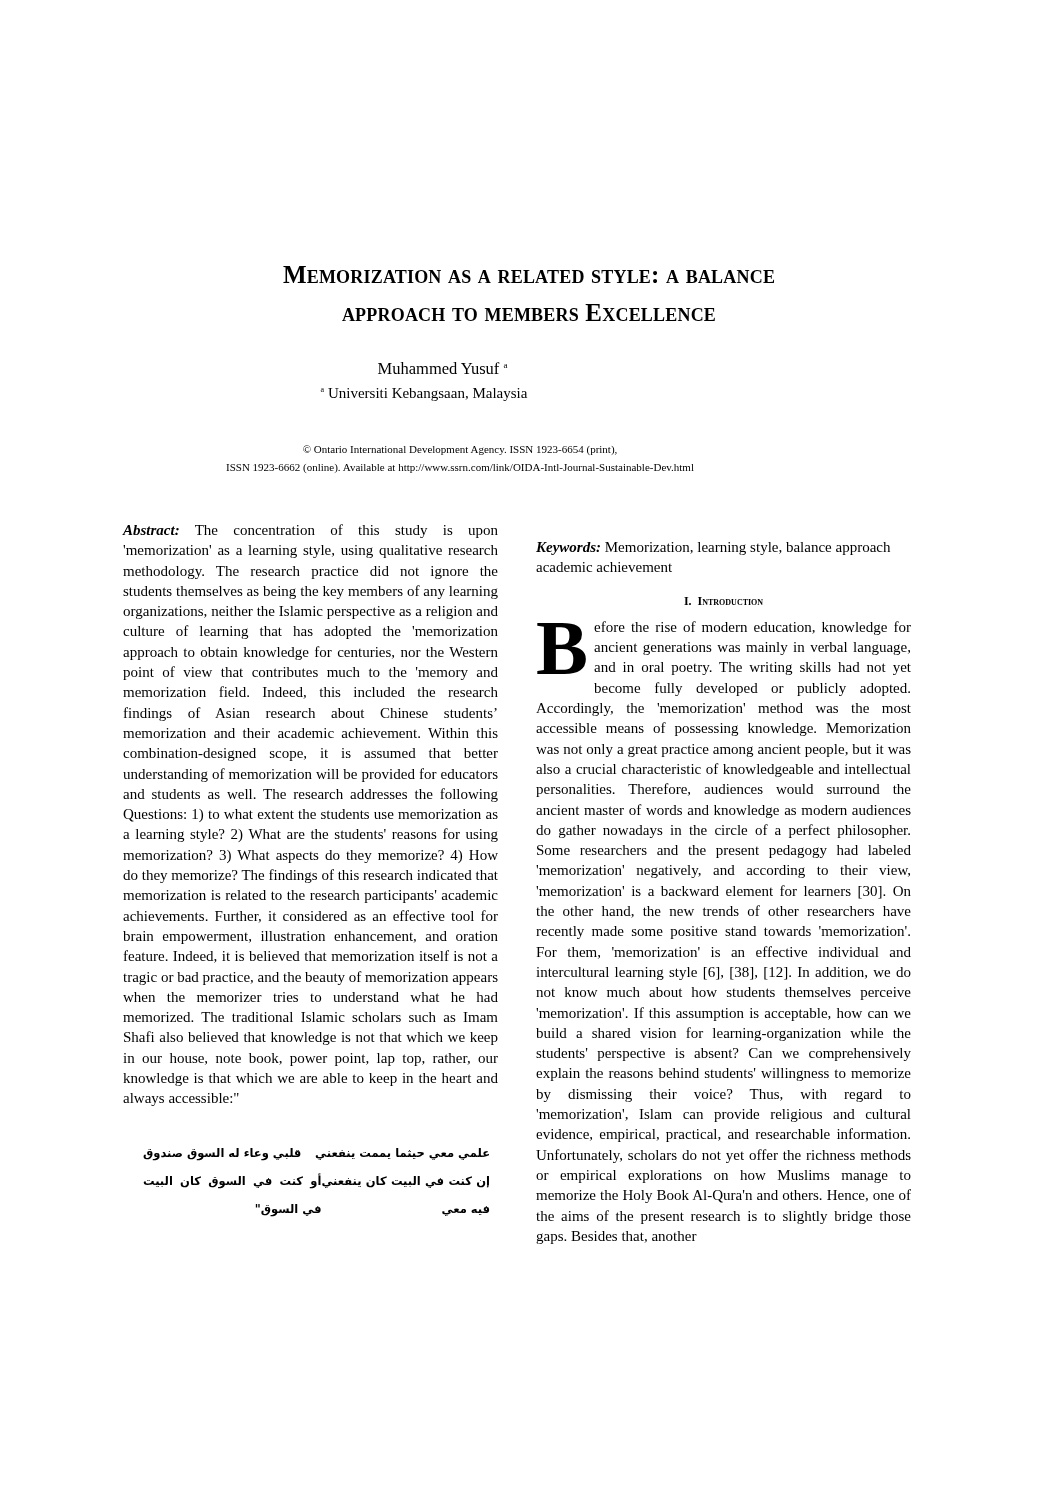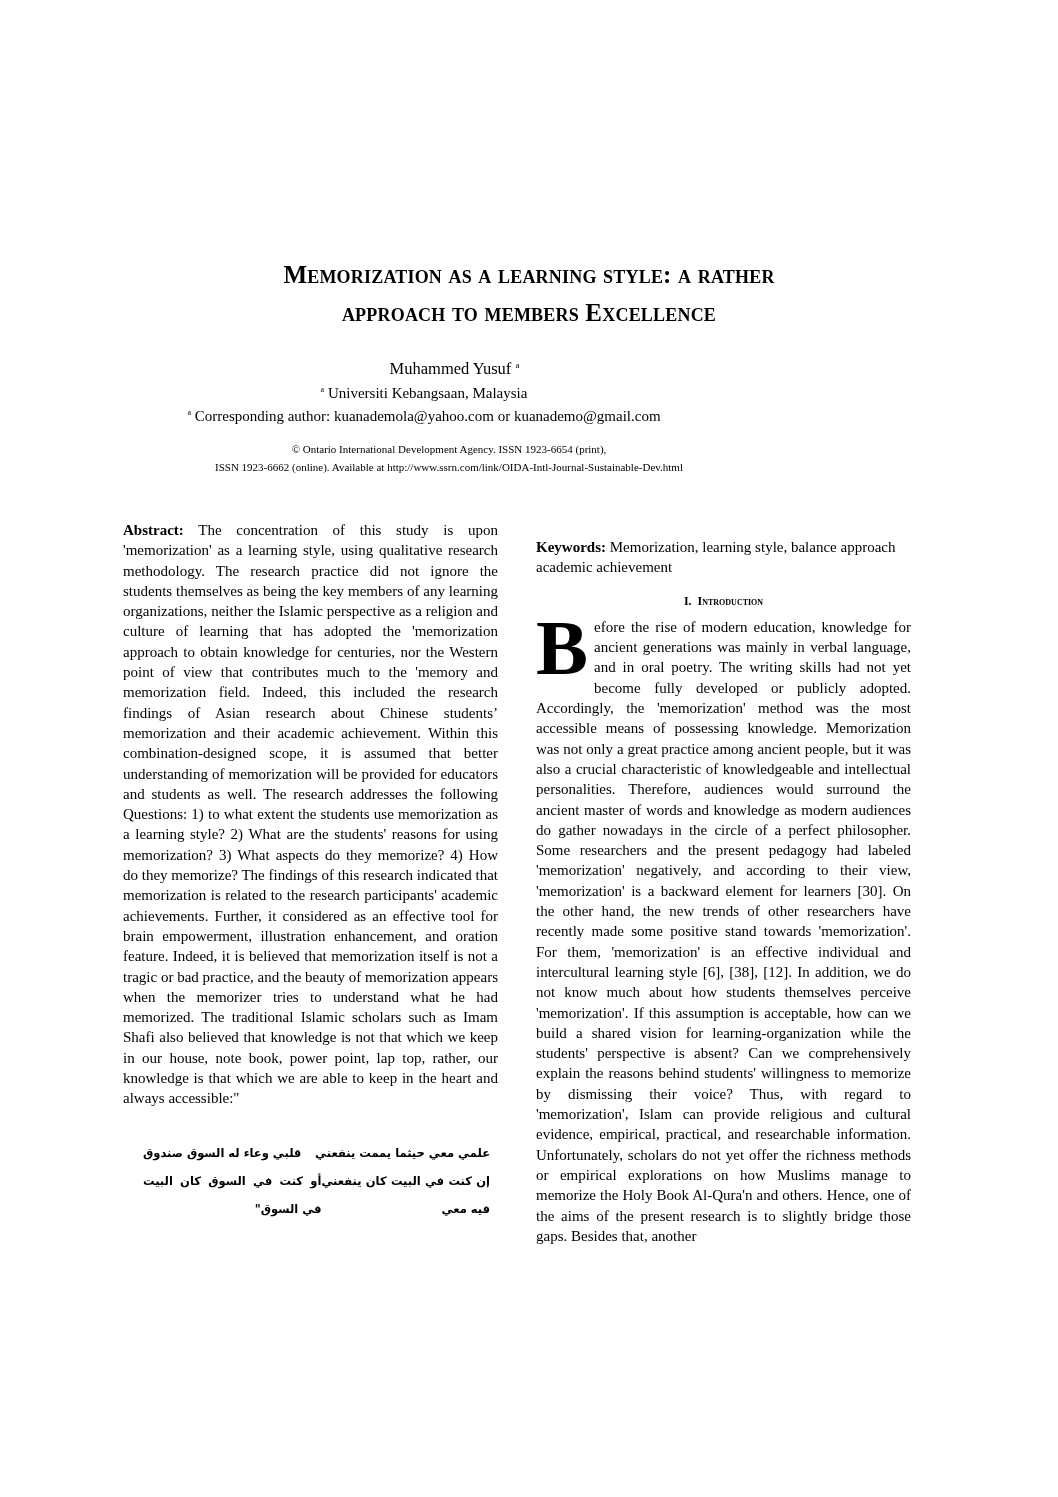--- a/index.html
+++ b/index.html
@@ -6,68 +6,67 @@
   body {
     width: 1058px; height: 1497px; position: relative; overflow: hidden;
     font-family: "Liberation Serif", "DejaVu Serif", serif; color: #000;
   }
   .title {
     position: absolute; left: 0; top: 256px; width: 1058px; text-align: center;
     font-weight: bold; font-size: 25px; line-height: 38px; letter-spacing: 0.2px;
   }
   .title .sc { font-variant: small-caps; }
   .author {
-    position: absolute; left: 12px; top: 355px; width: 885px; text-align: center;
+    position: absolute; left: 0; top: 355px; width: 885px; text-align: center;
     font-size: 16.5px; line-height: 20px;
   }
   .author sup { font-size: 9px; vertical-align: 6px; }
   .affil {
     position: absolute; left: 0; top: 380px; width: 848px; text-align: center;
     font-size: 15px; line-height: 20px;
   }
   .affil sup { font-size: 8px; vertical-align: 6px; }
   .copyright {
     position: absolute; left: 0; top: 440px; width: 898px; text-align: center;
-    font-size: 11px; line-height: 18px;
+    font-size: 11px; line-height: 18px; padding-left: 11px;
   }
   .col {
     position: absolute; width: 375px; font-size: 15px; line-height: 20.3px;
     text-align: justify;
   }
   .col-left { left: 123px; top: 520px; }
   .col-right { left: 536px; top: 537px; }
-  .abstract-label, .keywords-label { font-weight: bold; }
+  .abstract-label, .keywords-label { font-weight: bold; font-style: italic; }
   .arabic {
     margin-top: 30px; direction: rtl; font-family: "DejaVu Sans", sans-serif;
     font-size: 11.5px; font-weight: bold; line-height: 28px;
   }
   .arabic-row { display: flex; justify-content: space-between; padding: 0 8px 0 20px; }
   .section-heading {
     text-align: center; font-weight: bold; font-size: 12px; margin: 13px 0 6px 0;
   }
   .section-heading .sc { font-variant: small-caps; }
   .dropcap {
     float: left; font-size: 78px; line-height: 60px; font-weight: bold;
     margin: 1px 6px 0 0; height: 62px;
   }
   p { margin: 0; }
 </style>
 </head>
 <body>
 
 <div class="title">
-  <div><span>M</span><span class="sc">emorization as a learning style: a rather</span></div>
+  <div><span>M</span><span class="sc">emorization as a related style: a balance</span></div>
   <div><span class="sc">approach to members </span><span>E</span><span class="sc">xcellence</span></div>
 </div>
 
 <div class="author"><span>Muhammed Yusuf </span><sup>a</sup></div>
 
 <div class="affil">
   <div><sup>a</sup><span> Universiti Kebangsaan, Malaysia</span></div>
-  <div><sup>a</sup><span> Corresponding author: kuanademola@yahoo.com or kuanademo@gmail.com</span></div>
 </div>
 
 <div class="copyright">
   <div>© Ontario International Development Agency. ISSN 1923-6654 (print),</div>
   <div>ISSN 1923-6662 (online). Available at http://www.ssrn.com/link/OIDA-Intl-Journal-Sustainable-Dev.html</div>
 </div>
 
 <div class="col col-left">
   <p><span class="abstract-label">Abstract:</span><span> The concentration of this study is upon 'memorization' as a learning style, using qualitative research methodology. The research practice did not ignore the students themselves as being the key members of any learning organizations, neither the Islamic perspective as a religion and culture of learning that has adopted the 'memorization approach to obtain knowledge for centuries, nor the Western point of view that contributes much to the 'memory and memorization field. Indeed, this included the research findings of Asian research about Chinese students’ memorization and their academic achievement. Within this combination-designed scope, it is assumed that better understanding of memorization will be provided for educators and students as well. The research addresses the following Questions: 1) to what extent the students use memorization as a learning style? 2) What are the students' reasons for using memorization? 3) What aspects do they memorize? 4) How do they memorize? The findings of this research indicated that memorization is related to the research participants' academic achievements. Further, it considered as an effective tool for brain empowerment, illustration enhancement, and oration feature. Indeed, it is believed that memorization itself is not a tragic or bad practice, and the beauty of memorization appears when the memorizer tries to understand what he had memorized. The traditional Islamic scholars such as Imam Shafi also believed that knowledge is not that which we keep in our house, note book, power point, lap top, rather, our knowledge is that which we are able to keep in the heart and always accessible:"</span></p>
   <div class="arabic">

